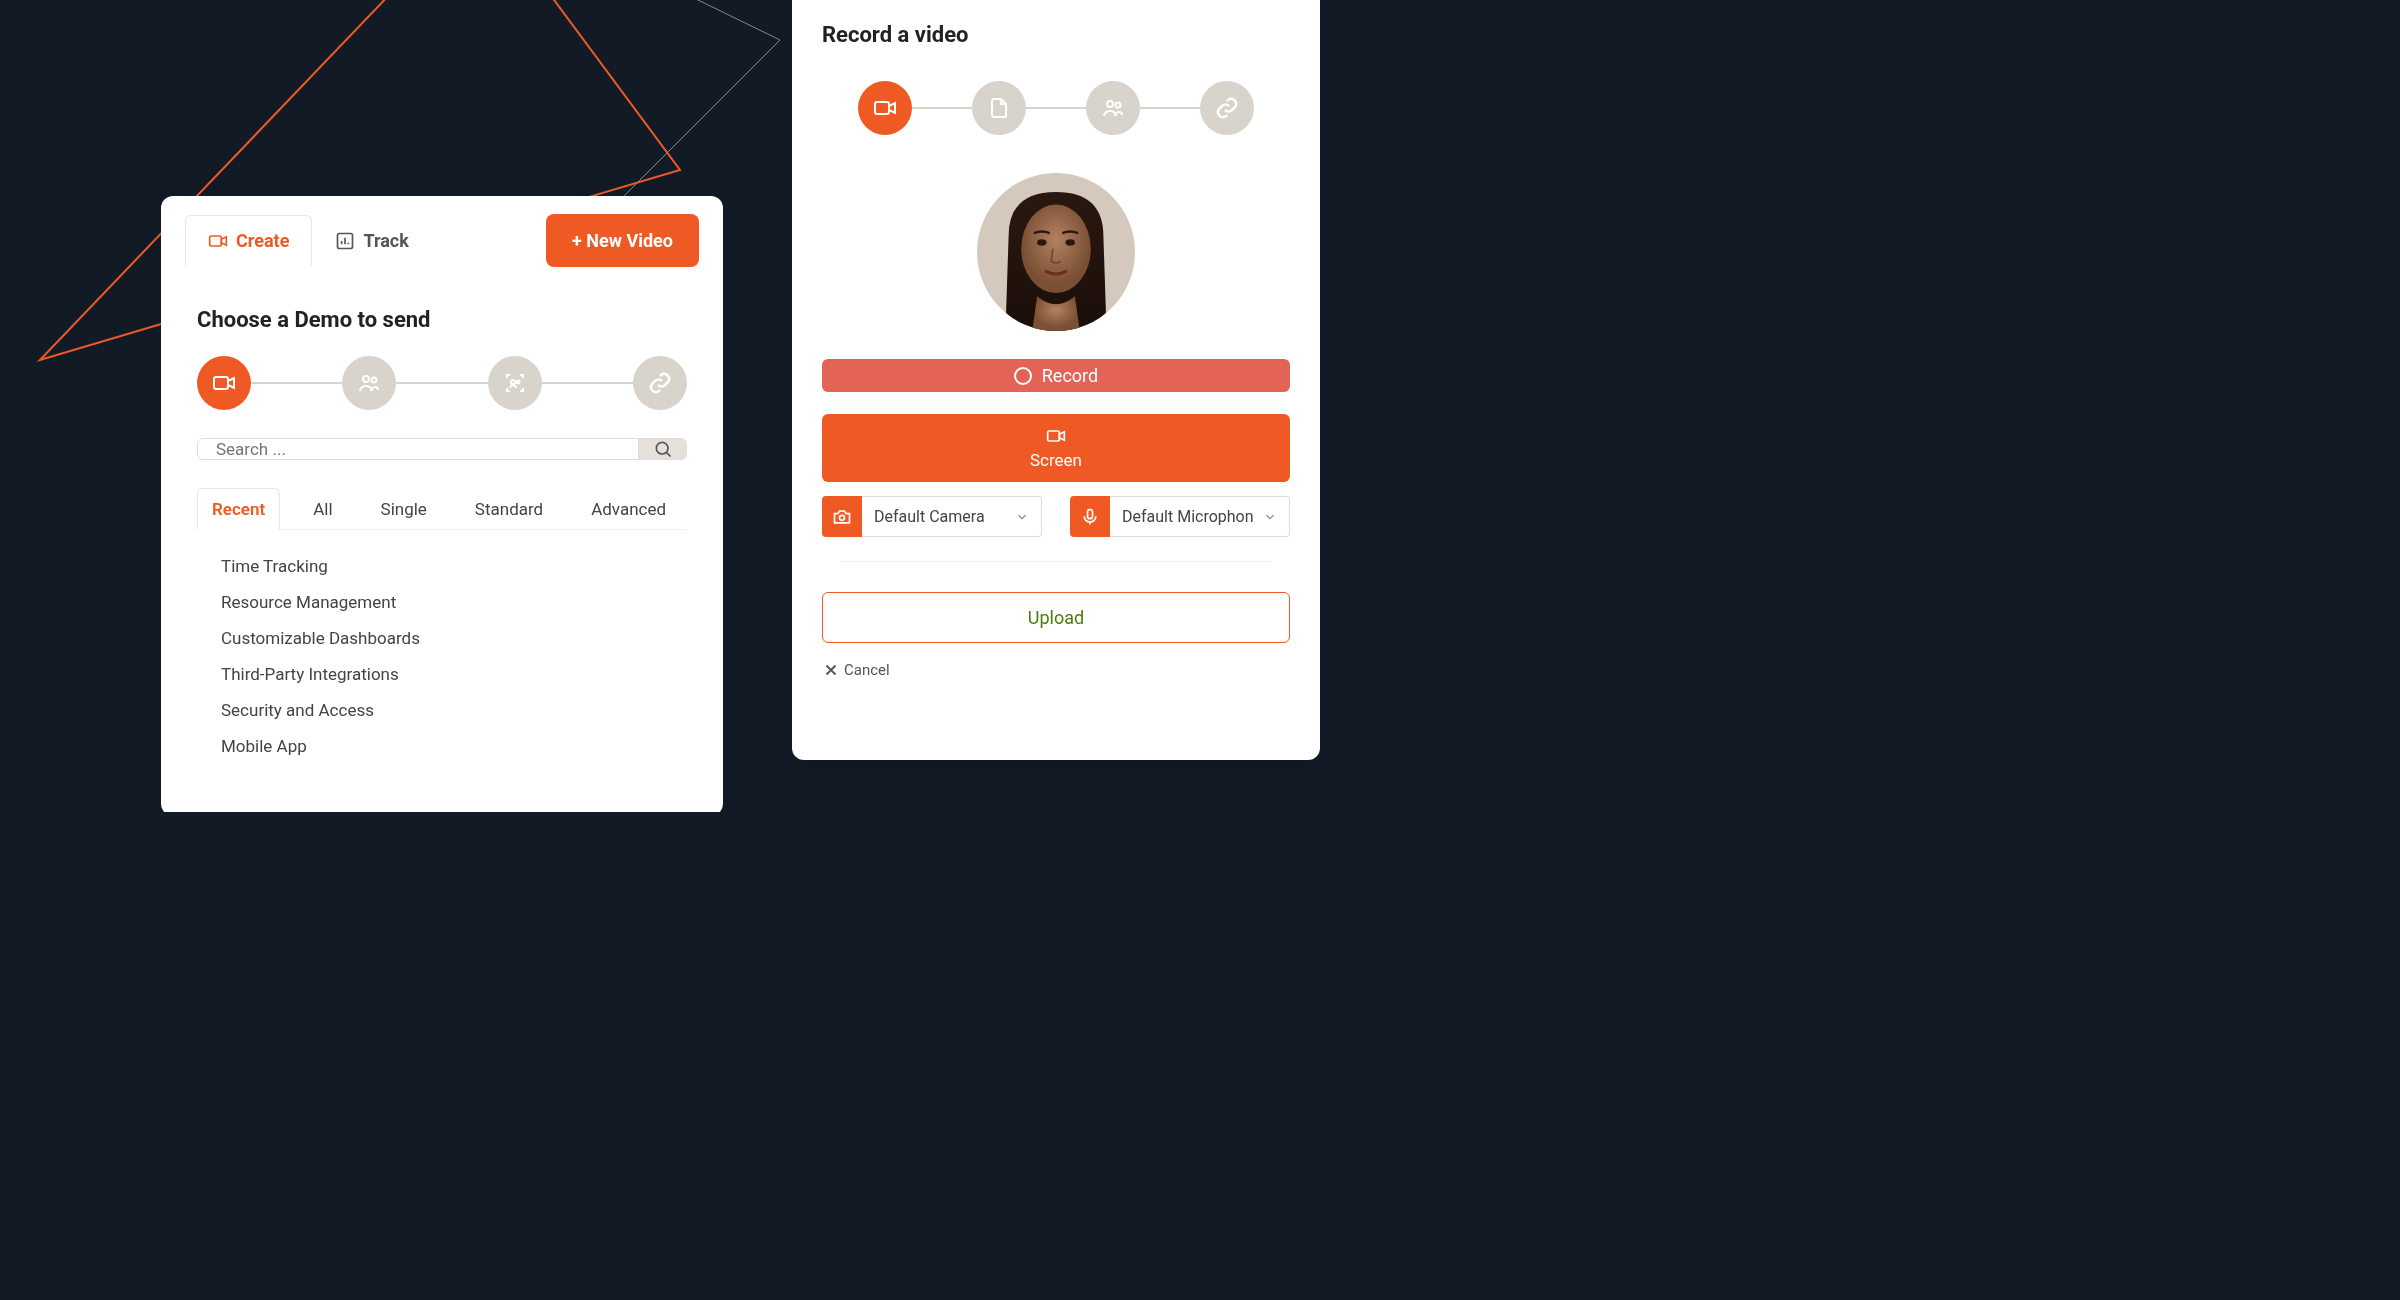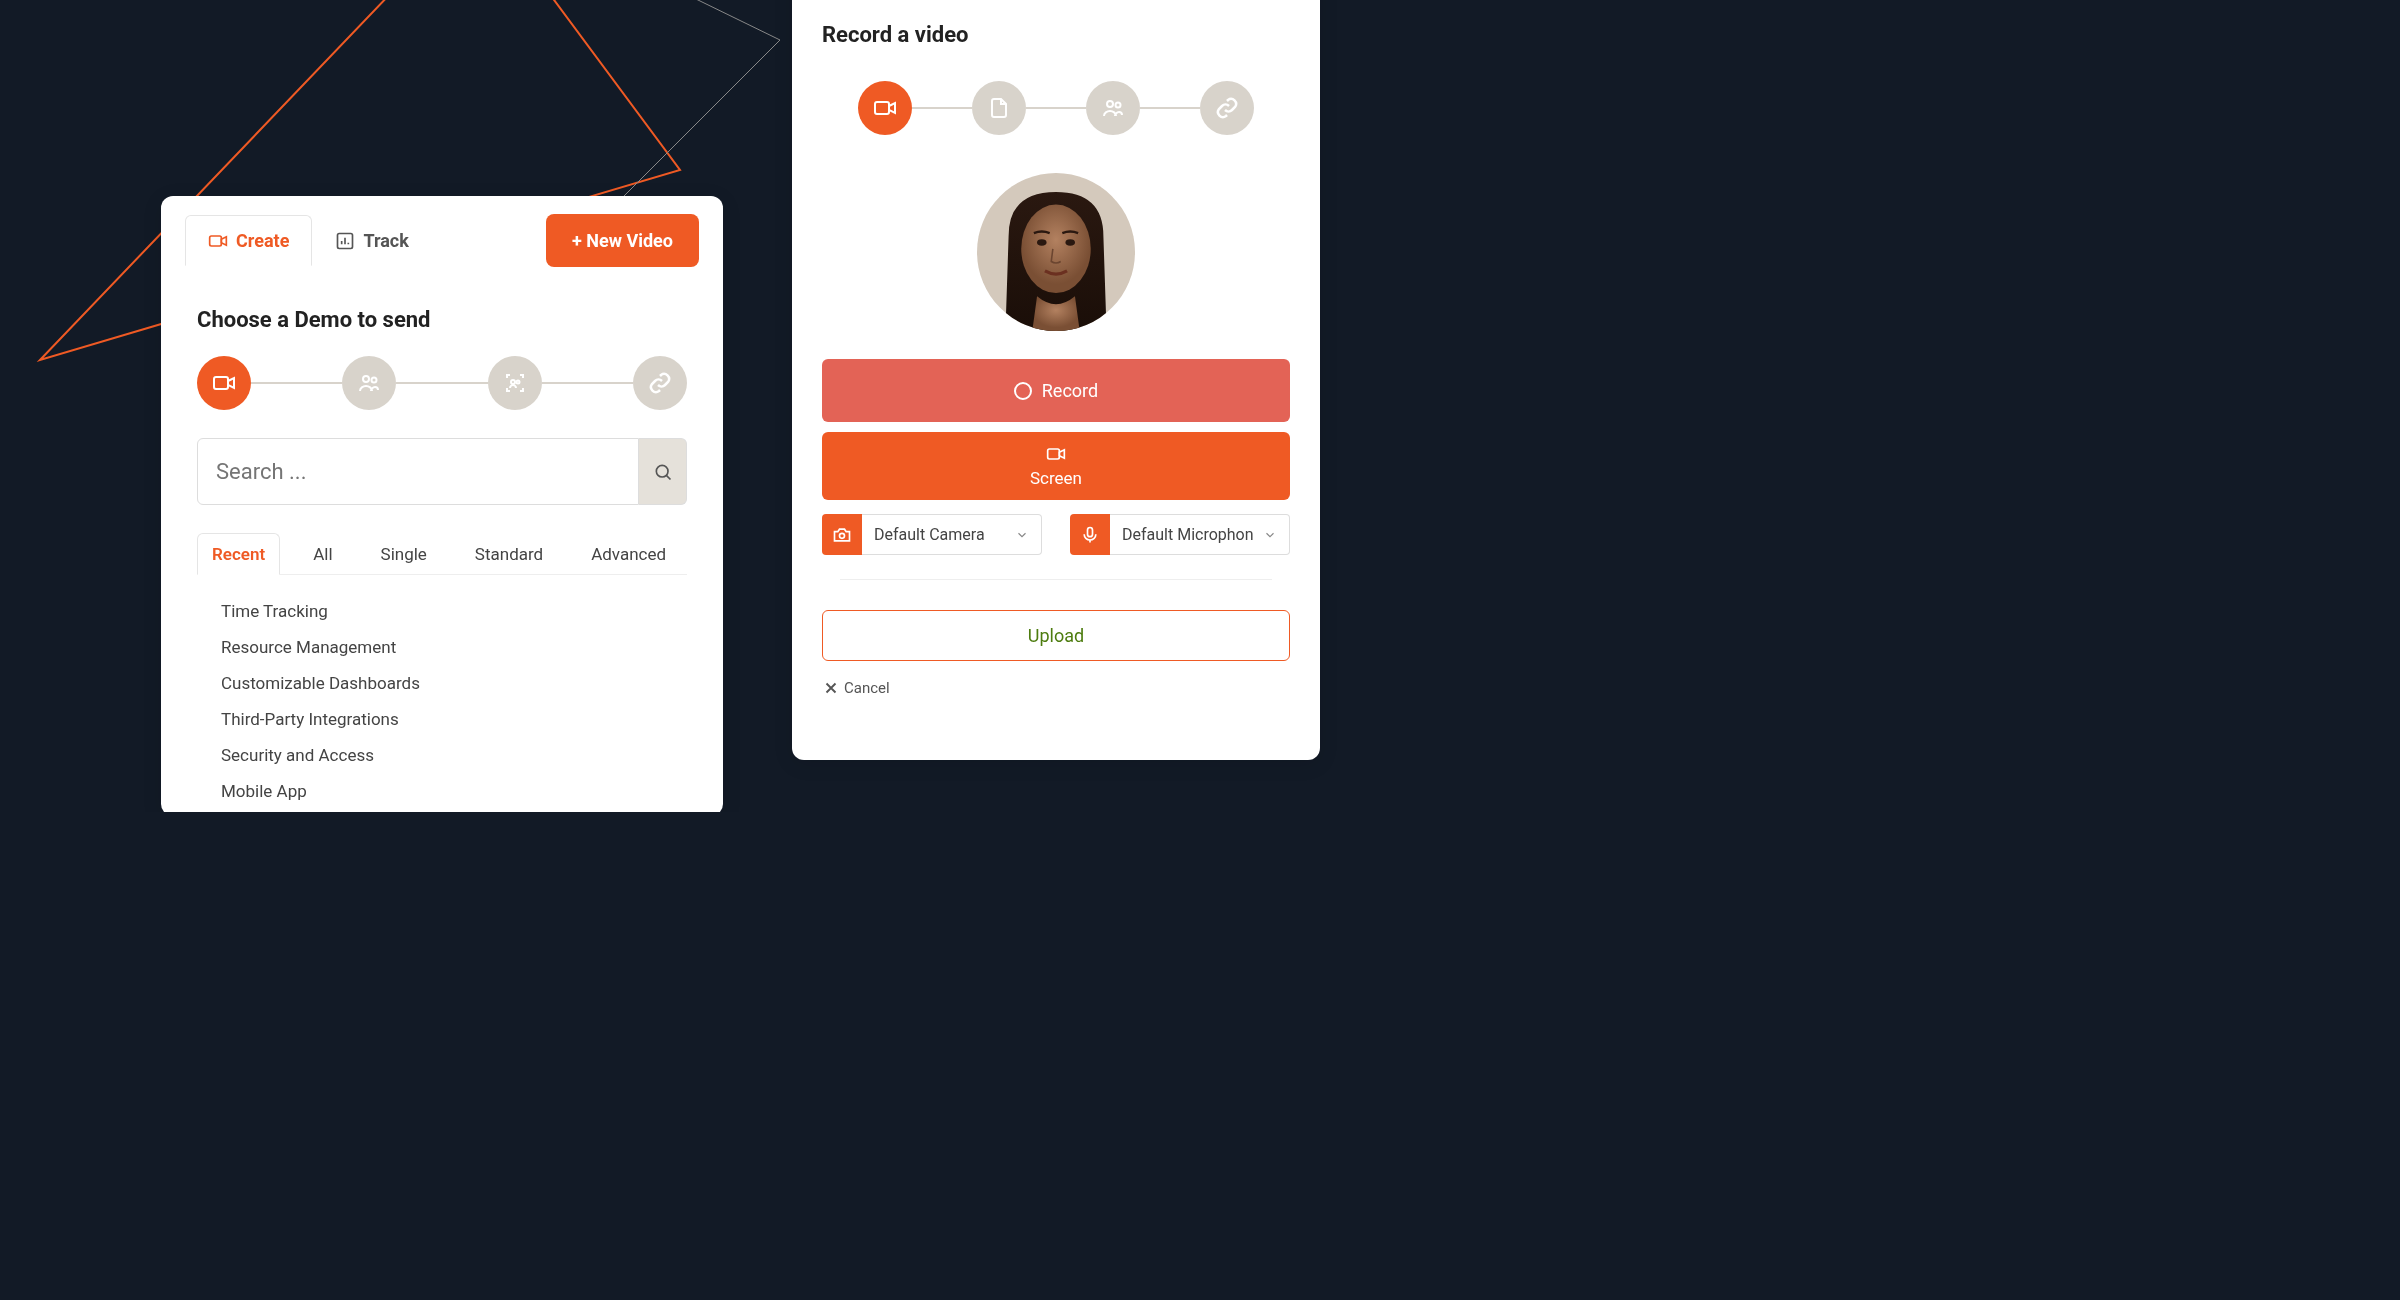--- a/index.html
+++ b/index.html
@@ -90,22 +90,22 @@
 .step.active { background: #ef5a24; }
 .step-line { flex: 1; height: 2px; background: #d8d3cb; }
 .search-wrap {
   display: flex;
   margin: 0 36px 28px;
 }
 .search-input {
   flex: 1;
   border: 1px solid #ddd;
   border-radius: 6px 0 0 6px;
-  padding: 20px 18px;
-  font-size: 22px;
+  padding: 0 18px;
+  font-size: 17px;
   color: #666;
 }
 .search-btn {
   width: 48px;
   background: #e5e1da;
   border: 1px solid #ddd;
   border-left: none;
   border-radius: 0 6px 6px 0;
   display: flex; align-items: center; justify-content: center;
   cursor: pointer;
@@ -144,28 +144,28 @@
 .r-stepper { display: flex; align-items: center; margin-bottom: 38px; }
 .avatar-wrap { display: flex; justify-content: center; margin-bottom: 28px; }
 .avatar { width: 158px; height: 158px; border-radius: 50%; overflow: hidden; }
 .avatar svg { width: 100%; height: 100%; }
 .record-btn {
   width: 100%;
   background: #e36356;
   color: #fff;
   border: none;
   border-radius: 6px;
-  padding: 21px;
+  padding: 6px;
   font-size: 18px;
   display: flex;
   align-items: center;
   justify-content: center;
   gap: 10px;
   cursor: pointer;
-  margin-bottom: 10px;
+  margin-bottom: 22px;
 }
 .record-btn .circle { width: 18px; height: 18px; border: 2px solid #fff; border-radius: 50%; }
 .toggle-row {
   display: flex;
   border-radius: 6px;
   overflow: hidden;
   margin-bottom: 14px;
 }
 .toggle-btn {
   flex: 1;

